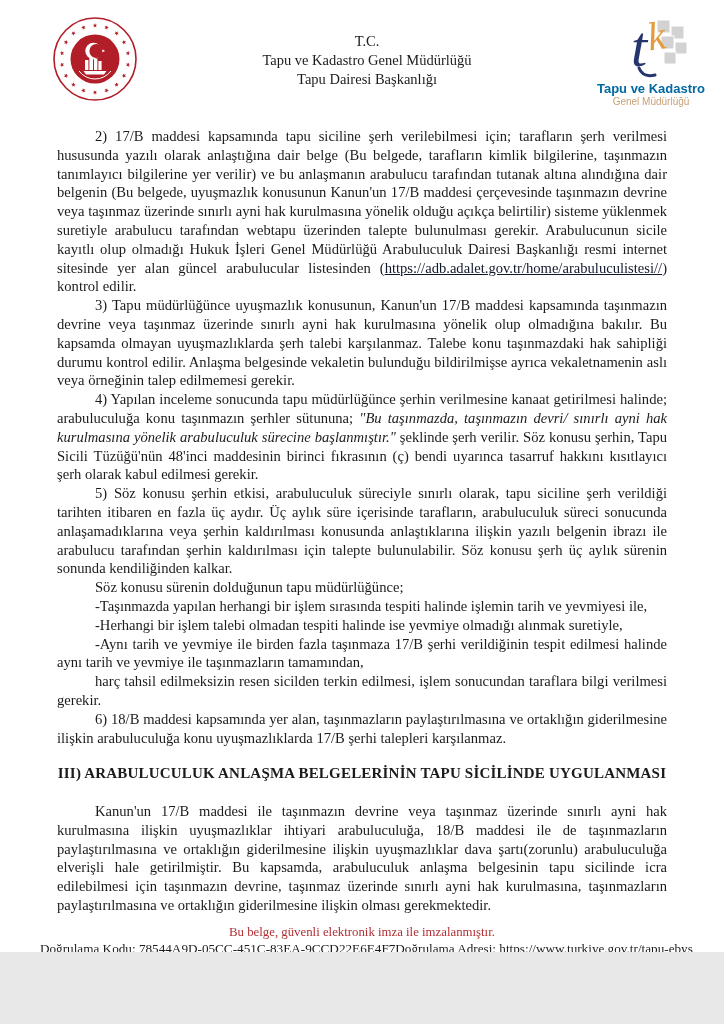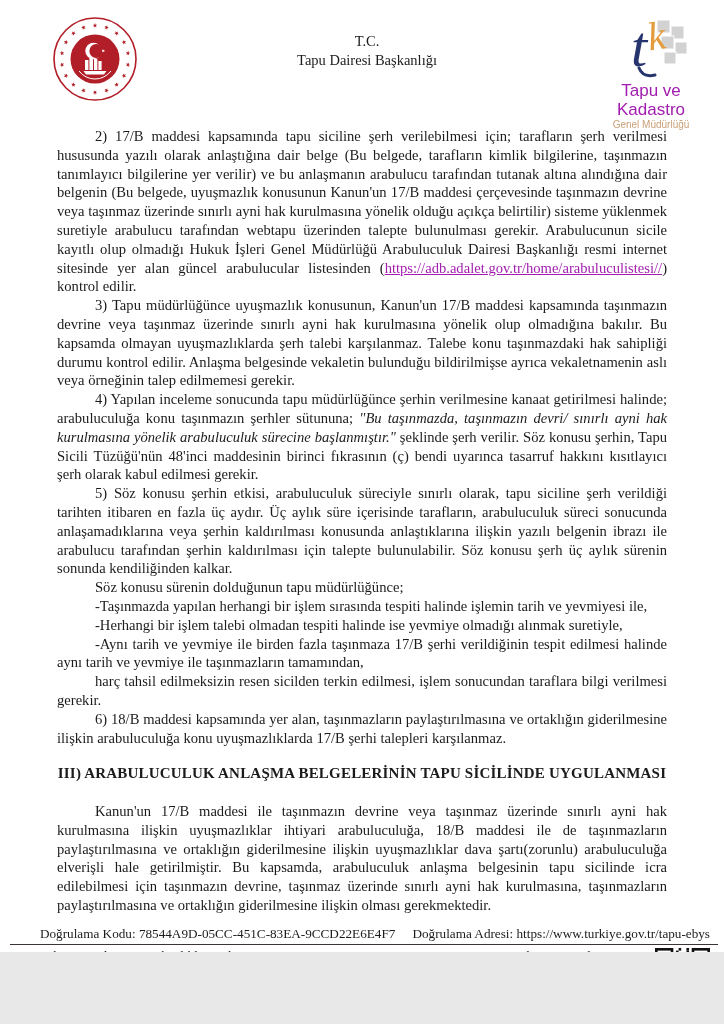--- a/index.html
+++ b/index.html
@@ -9,32 +9,32 @@
   }
   
   .header{display:flex;align-items:flex-start;padding:14px 18px 0 52px;height:100px;}
   .emblem{width:86px;height:90px;flex:0 0 auto;}
   .header-center{flex:1;text-align:center;padding-top:18px;line-height:1.32;}
   .hc1{font-size:14.5px;}
   .hc2{font-size:15px;font-weight:bold;letter-spacing:.2px;}
   .hc3,.hc4{font-size:14.5px;}
   .logo-box{width:110px;flex:0 0 auto;text-align:center;margin-top:2px;}
   .logo-mark{width:100px;height:66px;display:block;margin:0 auto;}
-  .logo-title{font-family:"Liberation Sans",sans-serif;font-weight:normal;font-size:17px;color:#a21caf;line-height:1.1;}
+  .logo-title{font-family:"Liberation Sans",sans-serif;font-weight:bold;font-size:13px;color:#0369a1;line-height:1.1;}
   .logo-sub{font-family:"Liberation Sans",sans-serif;font-size:10px;color:#c9a078;line-height:1.2;}
   
   .content{padding:13px 57px 0 57px;text-align:justify;font-size:14.6px;line-height:18.8px;}
   .content p{margin:0;text-indent:38px;}
-  .content a{color:#a21caf;}
+  .content a{color:#0f172a;}
   .quote-italic{font-style:italic;}
   .sec-heading{text-align:center;font-weight:bold;font-size:15px;margin:17px 0 19px 0 !important;text-indent:0 !important;letter-spacing:.2px;}
   
   .footer{position:absolute;left:0;right:0;top:925px;font-size:13px;}
   .sig-note{text-align:center;color:#b03033;font-size:12.8px;line-height:1.2;}
-  .verify-row{display:flex;justify-content:space-between;padding:1px 14px 2px 40px;font-size:13.2px;}
+  .verify-row{display:flex;padding:1px 14px 2px 40px;font-size:13.2px;}
   .footer-line{border-top:1.6px solid #3c3434;margin:0 6px 3px 10px;}
   .footer-cols{display:flex;justify-content:space-between;padding:0 14px 0 40px;}
   .addr-block{line-height:15.6px;font-size:13.2px;}
   .addr-block a{color:#2b3f9e;text-decoration:underline;}
   .info-block{display:flex;align-items:flex-start;gap:5px;}
   .info-text{text-align:right;line-height:15.6px;font-size:13.2px;}
   .qr{width:55px;height:55px;display:block;}
   .page-num{position:absolute;left:0;right:0;top:1000px;text-align:center;font-size:17px;color:#3a3a3a;letter-spacing:1px;}
 </style>
 </head>
@@ -77,20 +77,21 @@
         <rect x="37.4" y="43.5" width="3.6" height="12.5"></rect>
         <rect x="42" y="45" width="3.4" height="11"></rect>
         <rect x="46.4" y="47" width="3.2" height="9"></rect>
         <path d="M31.5 57 h23 l-2.5 3.5 h-18 z"></path>
       </g>
       <path d="M27 57 a20 20 0 0 0 32 0" fill="none" stroke="#ffffff" stroke-width="1"></path>
     </svg>
 
     <div class="header-center">
       <div class="hc1">T.C.</div>
+      <div class="hc3">Tapu ve Kadastro Genel Müdürlüğü</div>
       <div class="hc4">Tapu Dairesi Başkanlığı</div>
     </div>
 
     <div class="logo-box">
       <svg class="logo-mark" viewBox="0 0 100 66" aria-hidden="true">
         <g fill="#d2d2d2" stroke="#ffffff" stroke-width="1">
           <rect x="56" y="4" width="13" height="13"></rect>
           <rect x="70" y="10" width="13" height="13"></rect>
           <rect x="60" y="20" width="13" height="13"></rect>
           <rect x="74" y="26" width="12" height="12"></rect>
@@ -122,20 +123,21 @@
     <p>harç tahsil edilmeksizin resen sicilden terkin edilmesi, işlem sonucundan taraflara bilgi verilmesi gerekir.</p>
 
     <p>6) 18/B maddesi kapsamında yer alan, taşınmazların paylaştırılmasına ve ortaklığın giderilmesine ilişkin arabuluculuğa konu uyuşmazlıklarda 17/B şerhi talepleri karşılanmaz.</p>
 
     <p class="sec-heading">III) ARABULUCULUK ANLAŞMA BELGELERİNİN TAPU SİCİLİNDE UYGULANMASI</p>
 
     <p>Kanun'un 17/B maddesi ile taşınmazın devrine veya taşınmaz üzerinde sınırlı ayni hak kurulmasına ilişkin uyuşmazlıklar ihtiyari arabuluculuğa, 18/B maddesi ile de taşınmazların paylaştırılmasına ve ortaklığın giderilmesine ilişkin uyuşmazlıklar dava şartı(zorunlu) arabuluculuğa elverişli hale getirilmiştir. Bu kapsamda, arabuluculuk anlaşma belgesinin tapu sicilinde icra edilebilmesi için taşınmazın devrine, taşınmaz üzerinde sınırlı ayni hak kurulmasına, taşınmazların paylaştırılmasına ve ortaklığın giderilmesine ilişkin olması gerekmektedir.</p>
   </div>
 
   <div class="footer">
+    <div class="sig-note">Bu belge, güvenli elektronik imza ile imzalanmıştır.</div>
 
     <div class="verify-row">
       <span>Doğrulama Kodu: 78544A9D-05CC-451C-83EA-9CCD22E6E4F7</span>
       <span>Doğrulama Adresi: https://www.turkiye.gov.tr/tapu-ebys</span>
     </div>
 
     <div class="footer-line"></div>
 
     <div class="footer-cols">
       <div class="addr-block">

